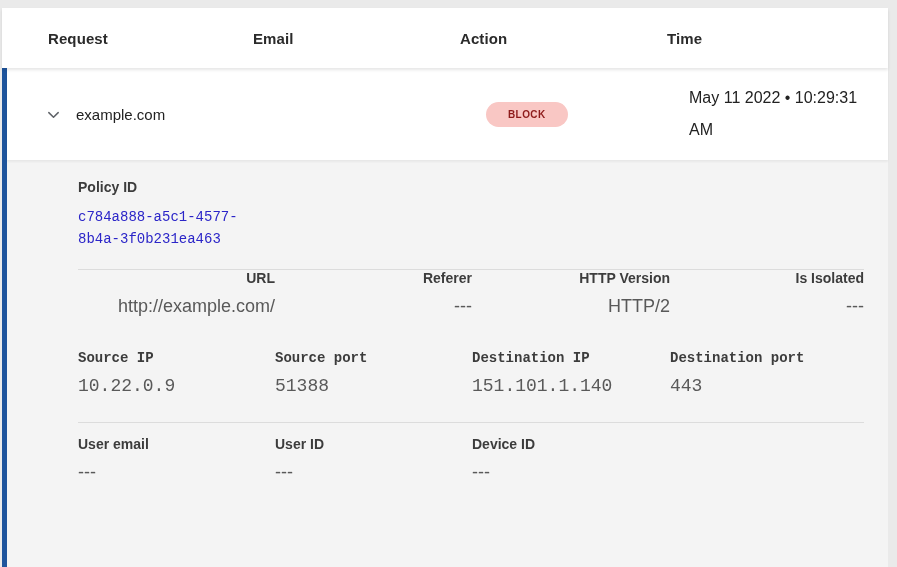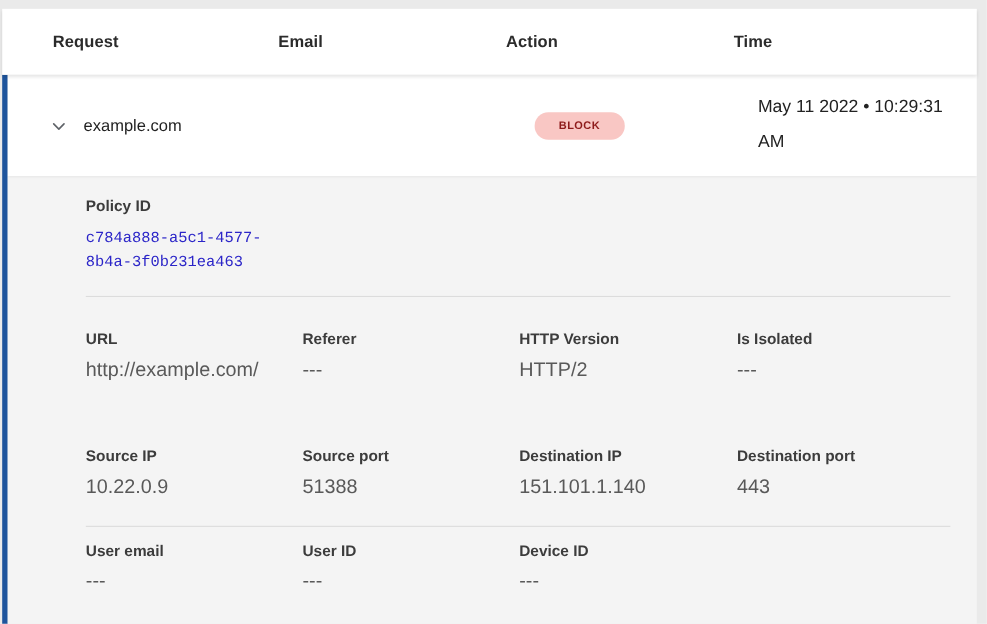--- a/index.html
+++ b/index.html
@@ -68,22 +68,22 @@
   .policy-block{padding-bottom:19px;}
   .policy-link{
     display:block;color:var(--link);font-size:14px;line-height:21.5px;
     margin-top:12px;width:200px;overflow-wrap:break-word;text-decoration:none;cursor:pointer;font-family:Liberation Mono, monospace;
   }
   .divider{border:0;border-top:1px solid var(--divider);height:0;}
   .detail-grid{
     display:grid;
     grid-template-columns:197px 197px 198px 1fr;
   }
-  .grid-row-1{margin-top:30px;}
-  .grid-row-2{margin-top:61px;padding-bottom:27px;}
+  .grid-row-1{text-align:right;}
+  .grid-row-2{margin-top:35px;padding-bottom:27px;font-family:Liberation Mono, monospace;}
   .grid-row-3{margin-top:13px;}
 </style>
 </head>
 <body>
 
 <div class="page">
   <div class="card">
 
     <div class="table-header">
       <div class="col">Request</div>

